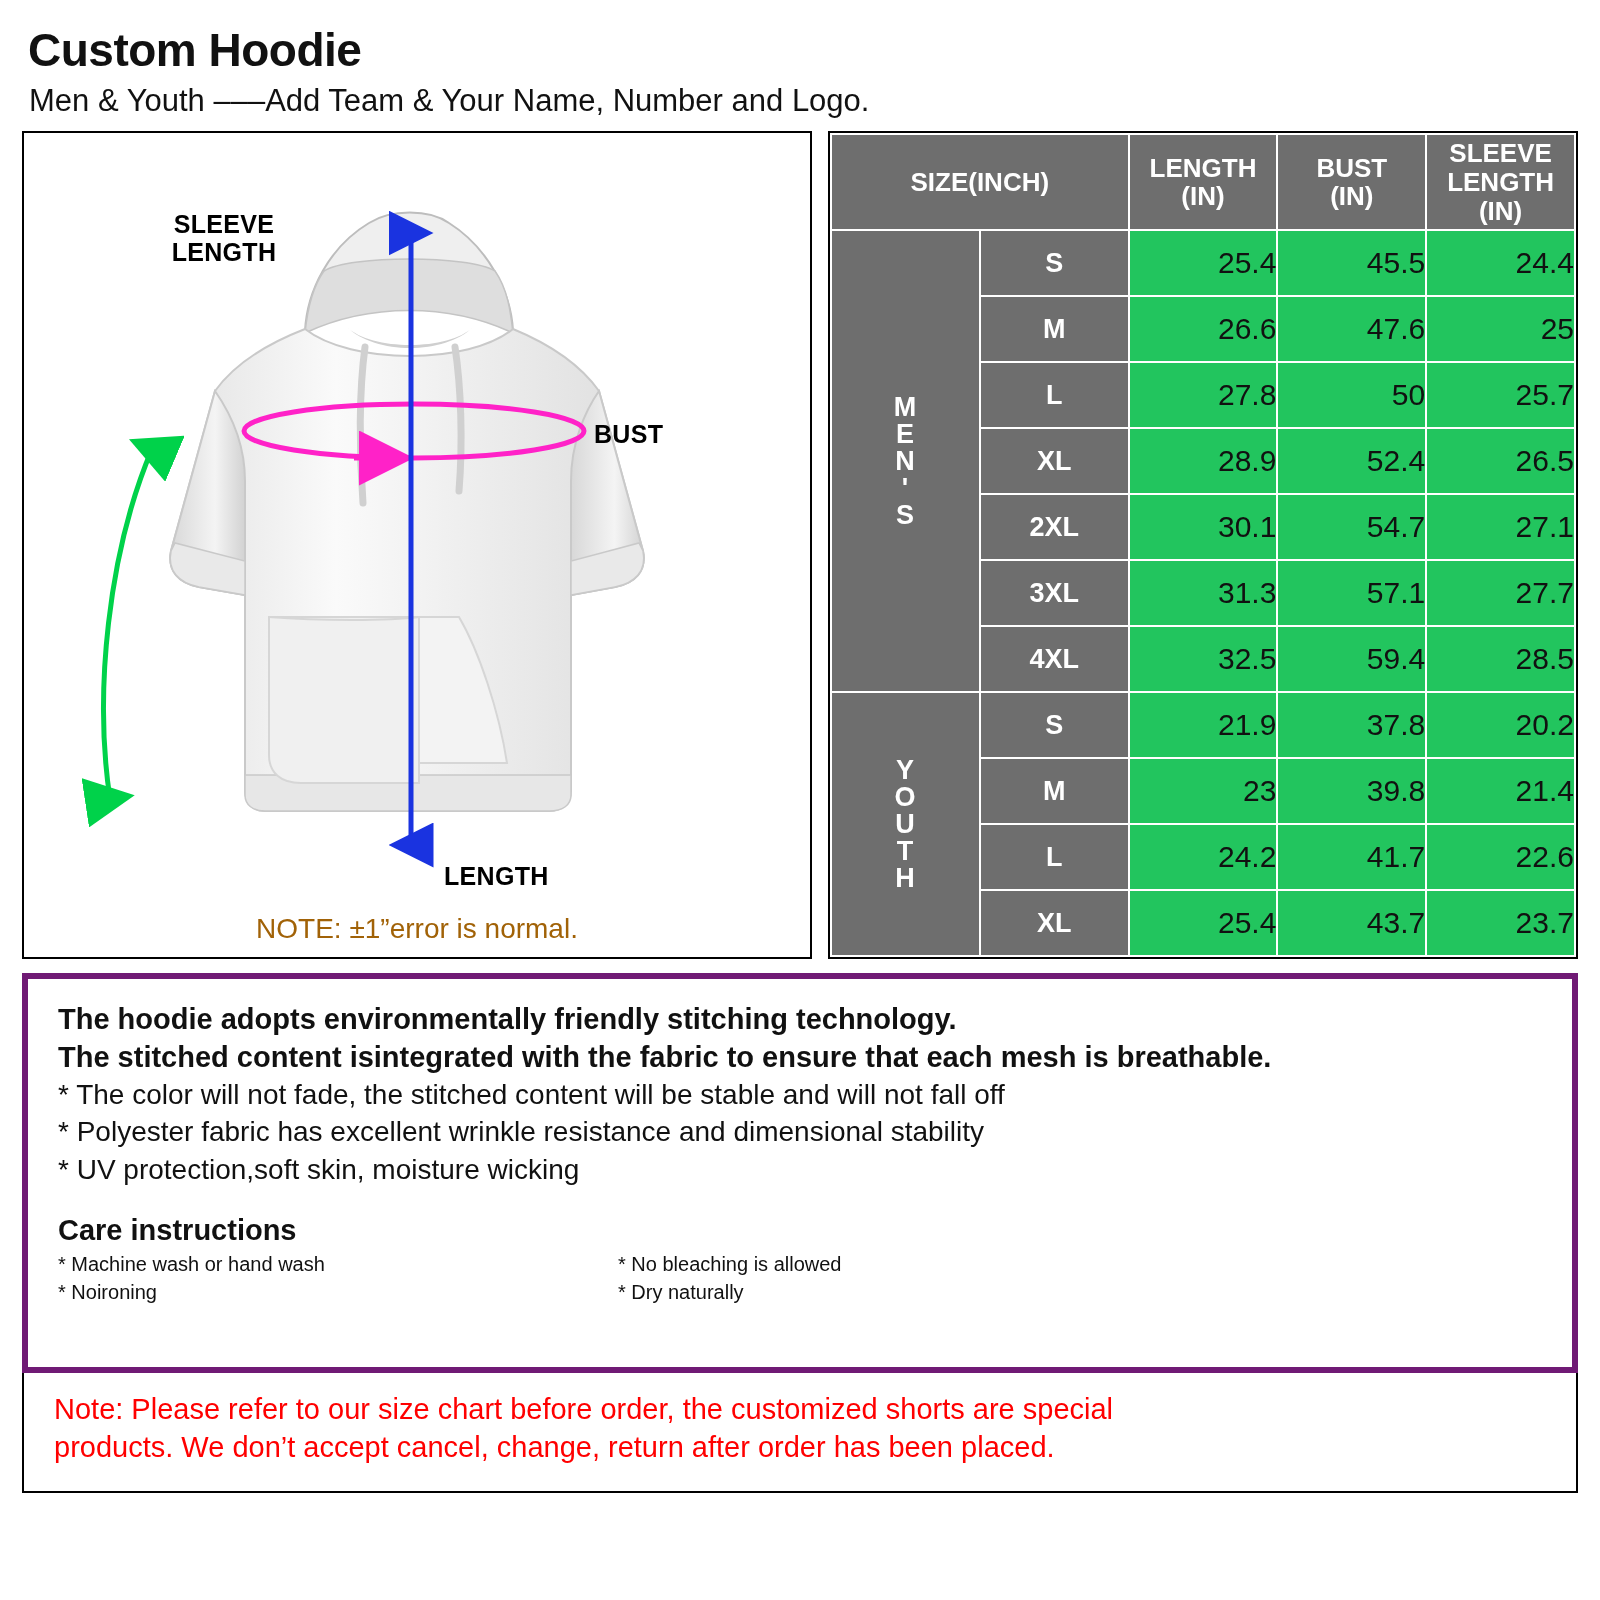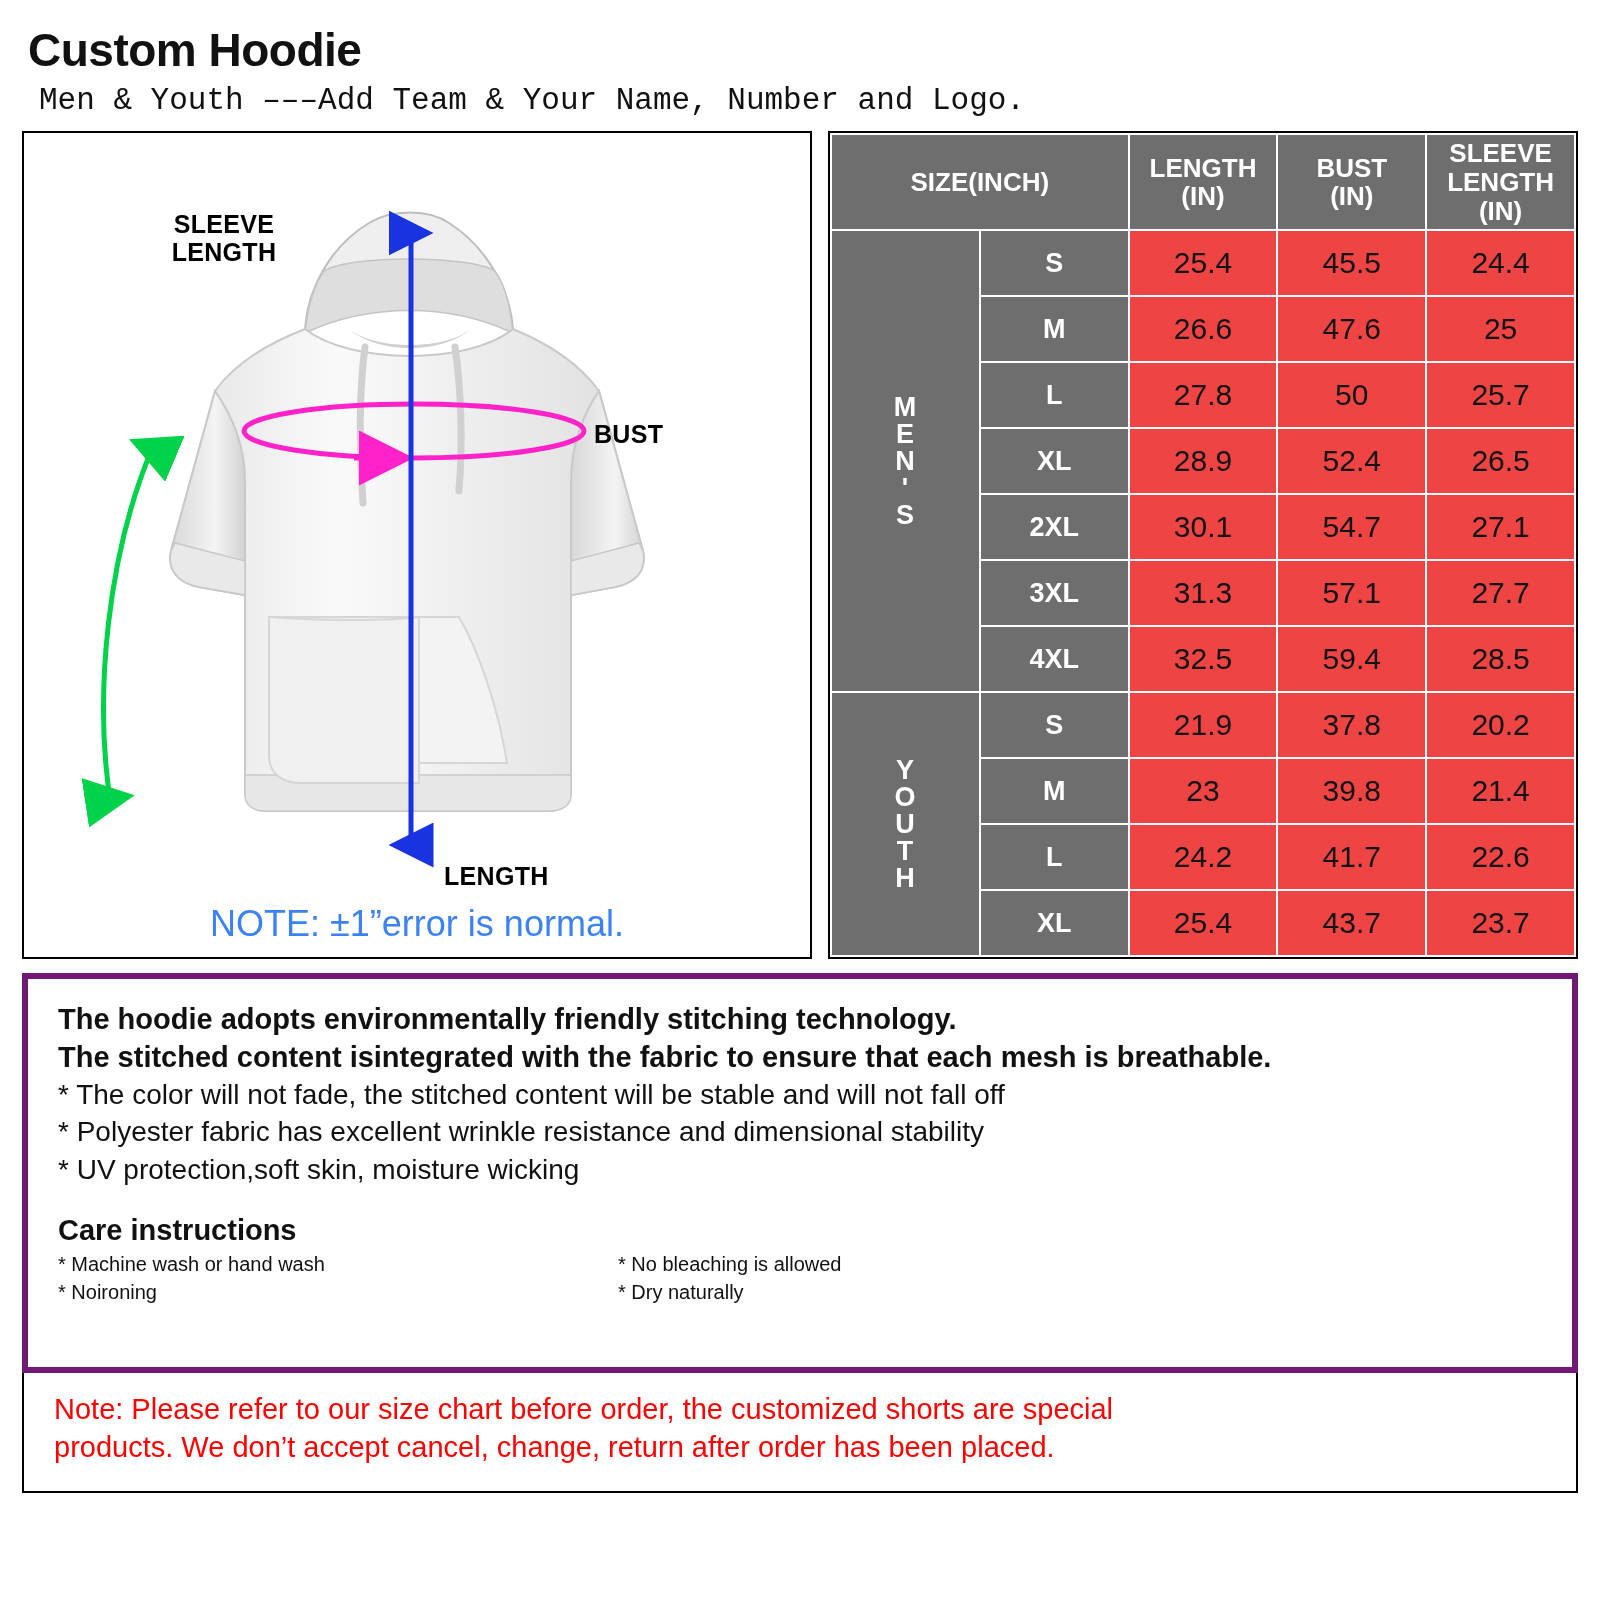--- a/index.html
+++ b/index.html
@@ -17,23 +17,22 @@
   .title {
     font-size: 46px;
     font-weight: bold;
     letter-spacing: -0.5px;
     line-height: 1.05;
     margin: 6px 0 2px 6px;
   }
   .subtitle {
     font-size: 31px;
     line-height: 1.2;
-    margin: 8px 0 12px 17px;
+    margin: 8px 0 12px 7px;
     font-weight: 400;
-    font-family: Liberation Mono, monospace;
   }
 
   
   .top-row { display: flex; gap: 16px; align-items: stretch; }
 
   .diagram-box {
     border: 2px solid #000;
     width: 790px;
     height: 828px;
     position: relative;
@@ -44,21 +43,21 @@
   
   .hoodie-wrap { position: absolute; inset: 0; }
   .hoodie-svg { position: absolute; left: 95px; top: 18px; }
 
   .lbl { position: absolute; font-size: 25px; font-weight: 700; color: #000; line-height: 1.1; letter-spacing: 0.3px; }
   .lbl-sleeve { left: 125px; top: 78px; text-align: center; width: 150px; }
   .lbl-bust { left: 570px; top: 288px; }
   .lbl-length { left: 420px; top: 730px; }
   .note {
     position: absolute; left: 0; right: 0; bottom: 12px;
-    text-align: center; font-size: 36px; color: #3b82f6;
+    text-align: center; font-size: 28px; color: #a16207;
   }
 
   
   .table-box {
     border: 2px solid #000;
     flex: 1 1 auto;
     height: 828px;
     background: #6e6e6e;
   }
   table.size-table {
@@ -70,24 +69,25 @@
   table.size-table th, table.size-table td {
     border: 2px solid #ffffff;
     text-align: center;
     font-size: 27px;
     font-weight: 700;
     color: #ffffff;
     background: #6e6e6e;
     padding: 0;
   }
   table.size-table td.val {
-    background: #ef4444;
+    background: #22c55e;
     color: #111111;
     font-weight: 400;
     font-size: 30px;
+    text-align: right;
   }
   table.size-table th.head {
     font-size: 26px;
     line-height: 1.1;
     padding: 4px 2px;
   }
   td.group {
     width: 66px;
     font-size: 34px;
     font-weight: 700;

